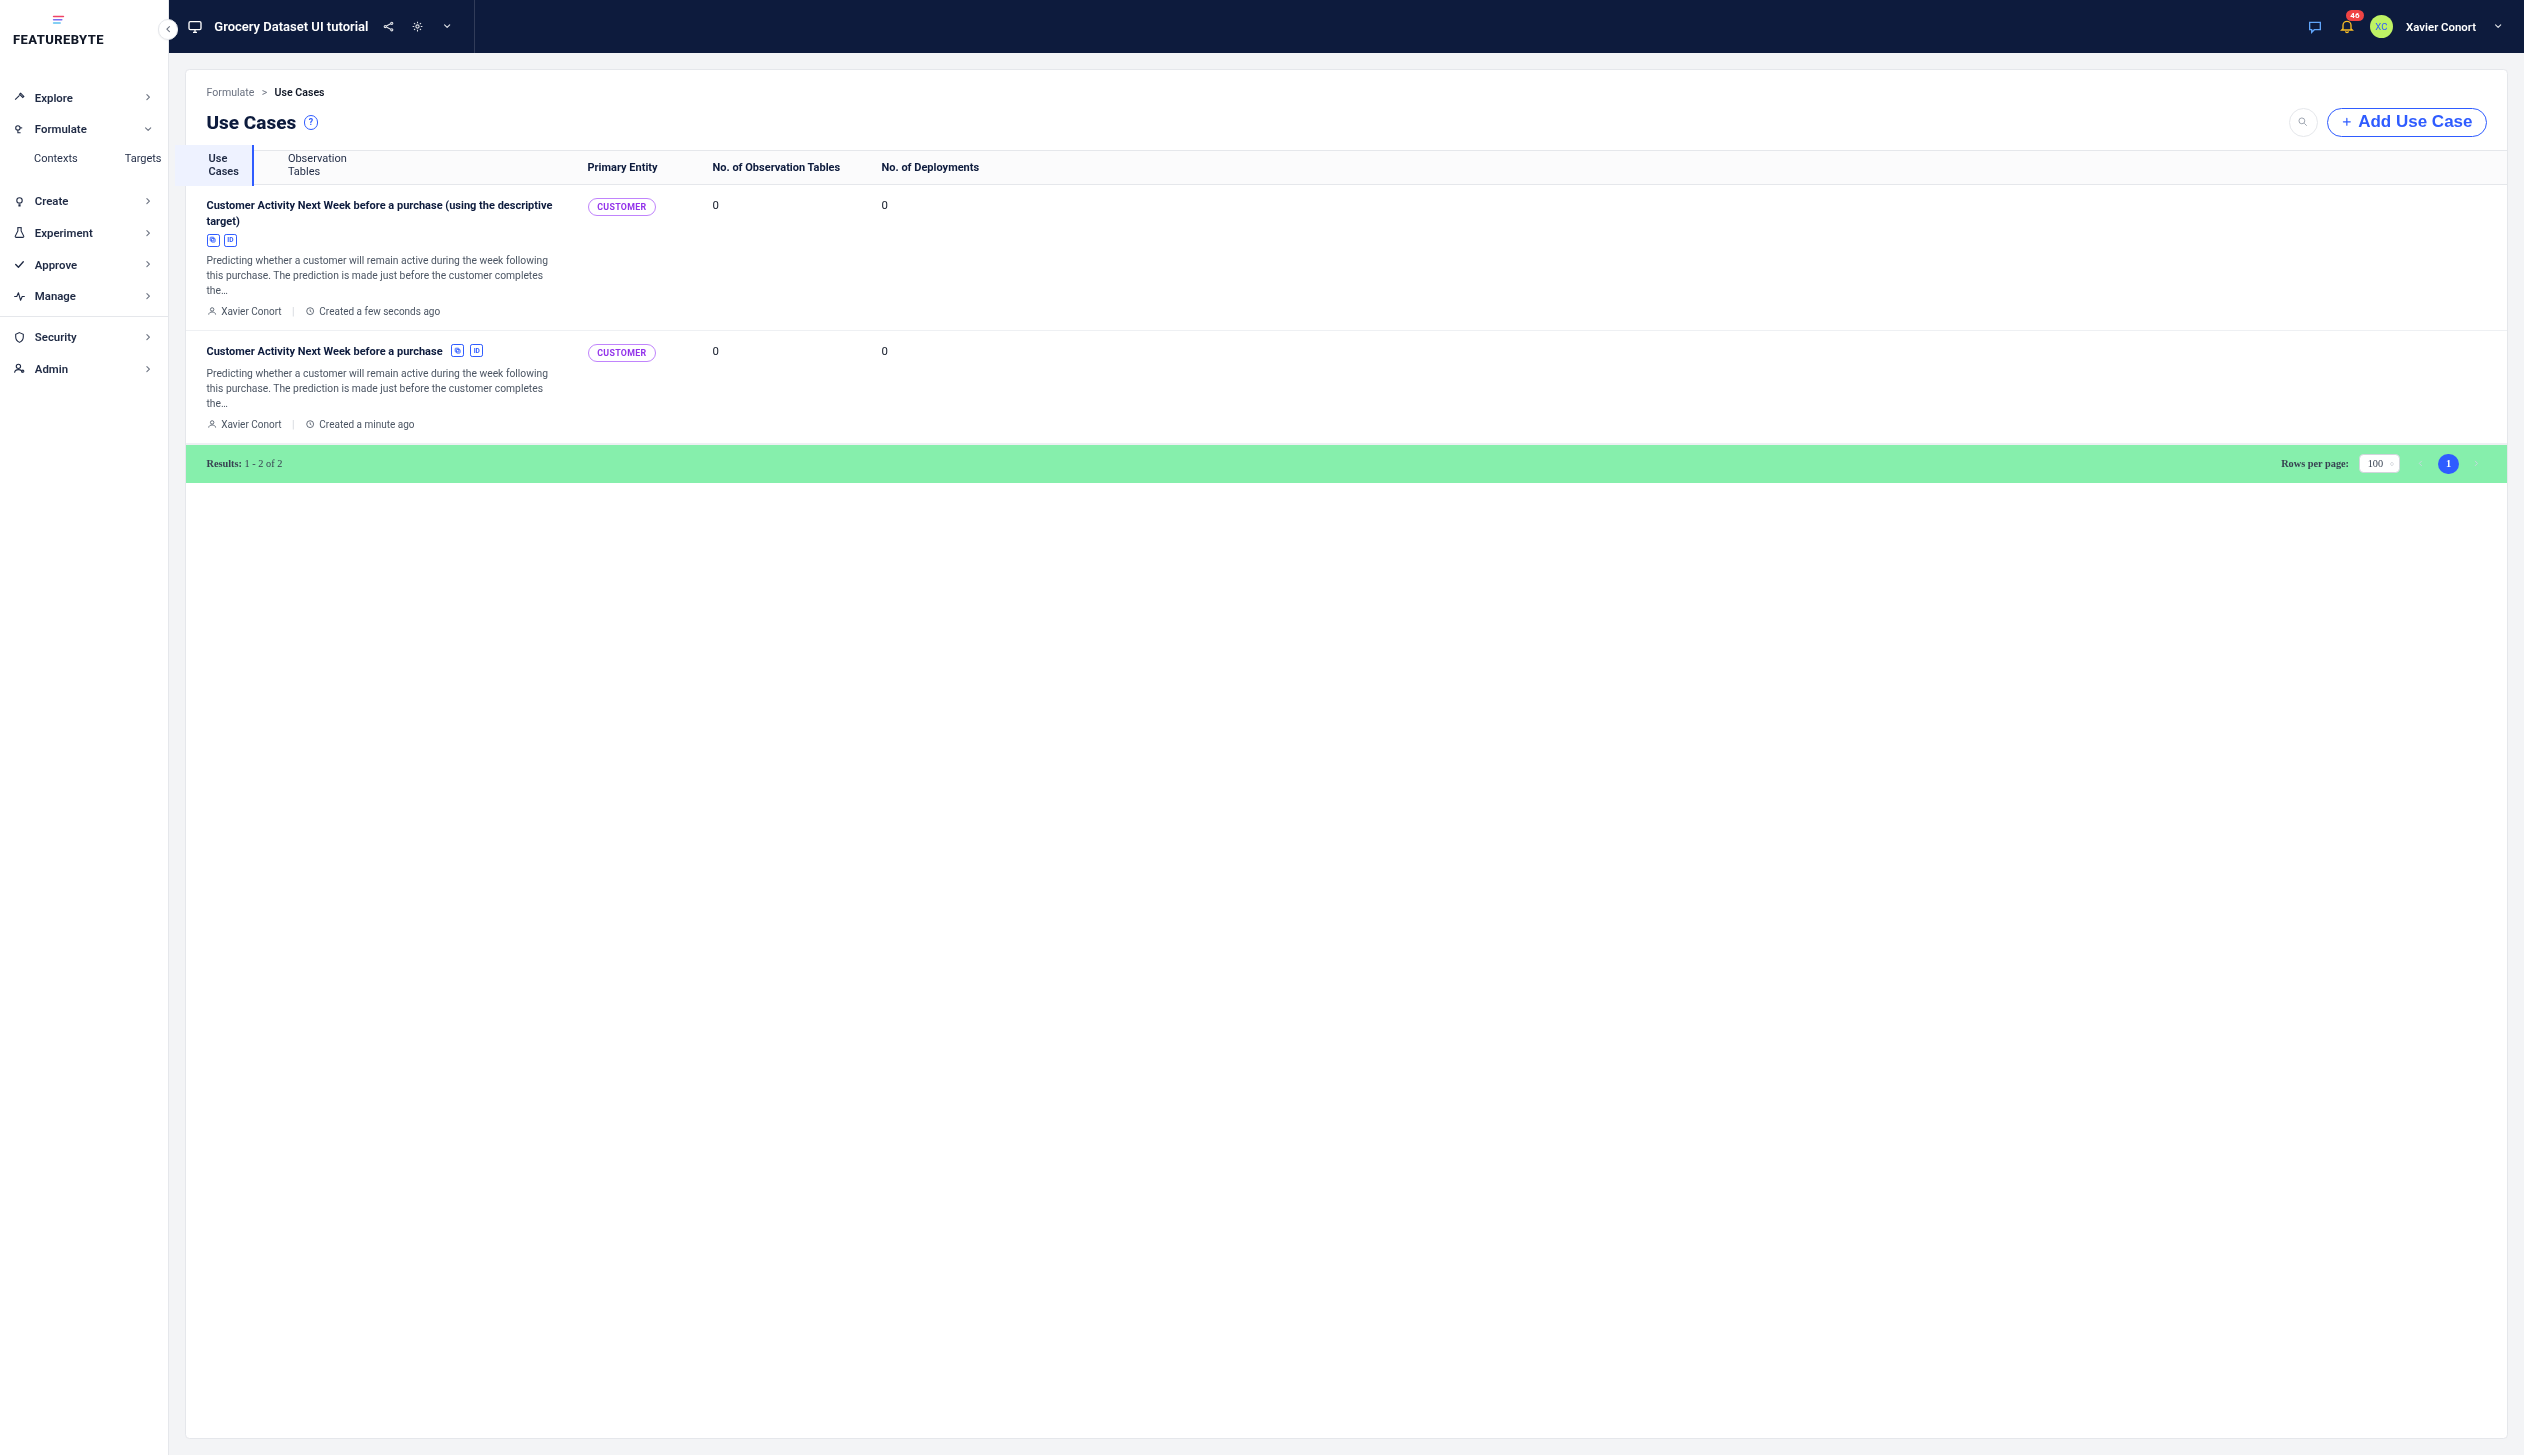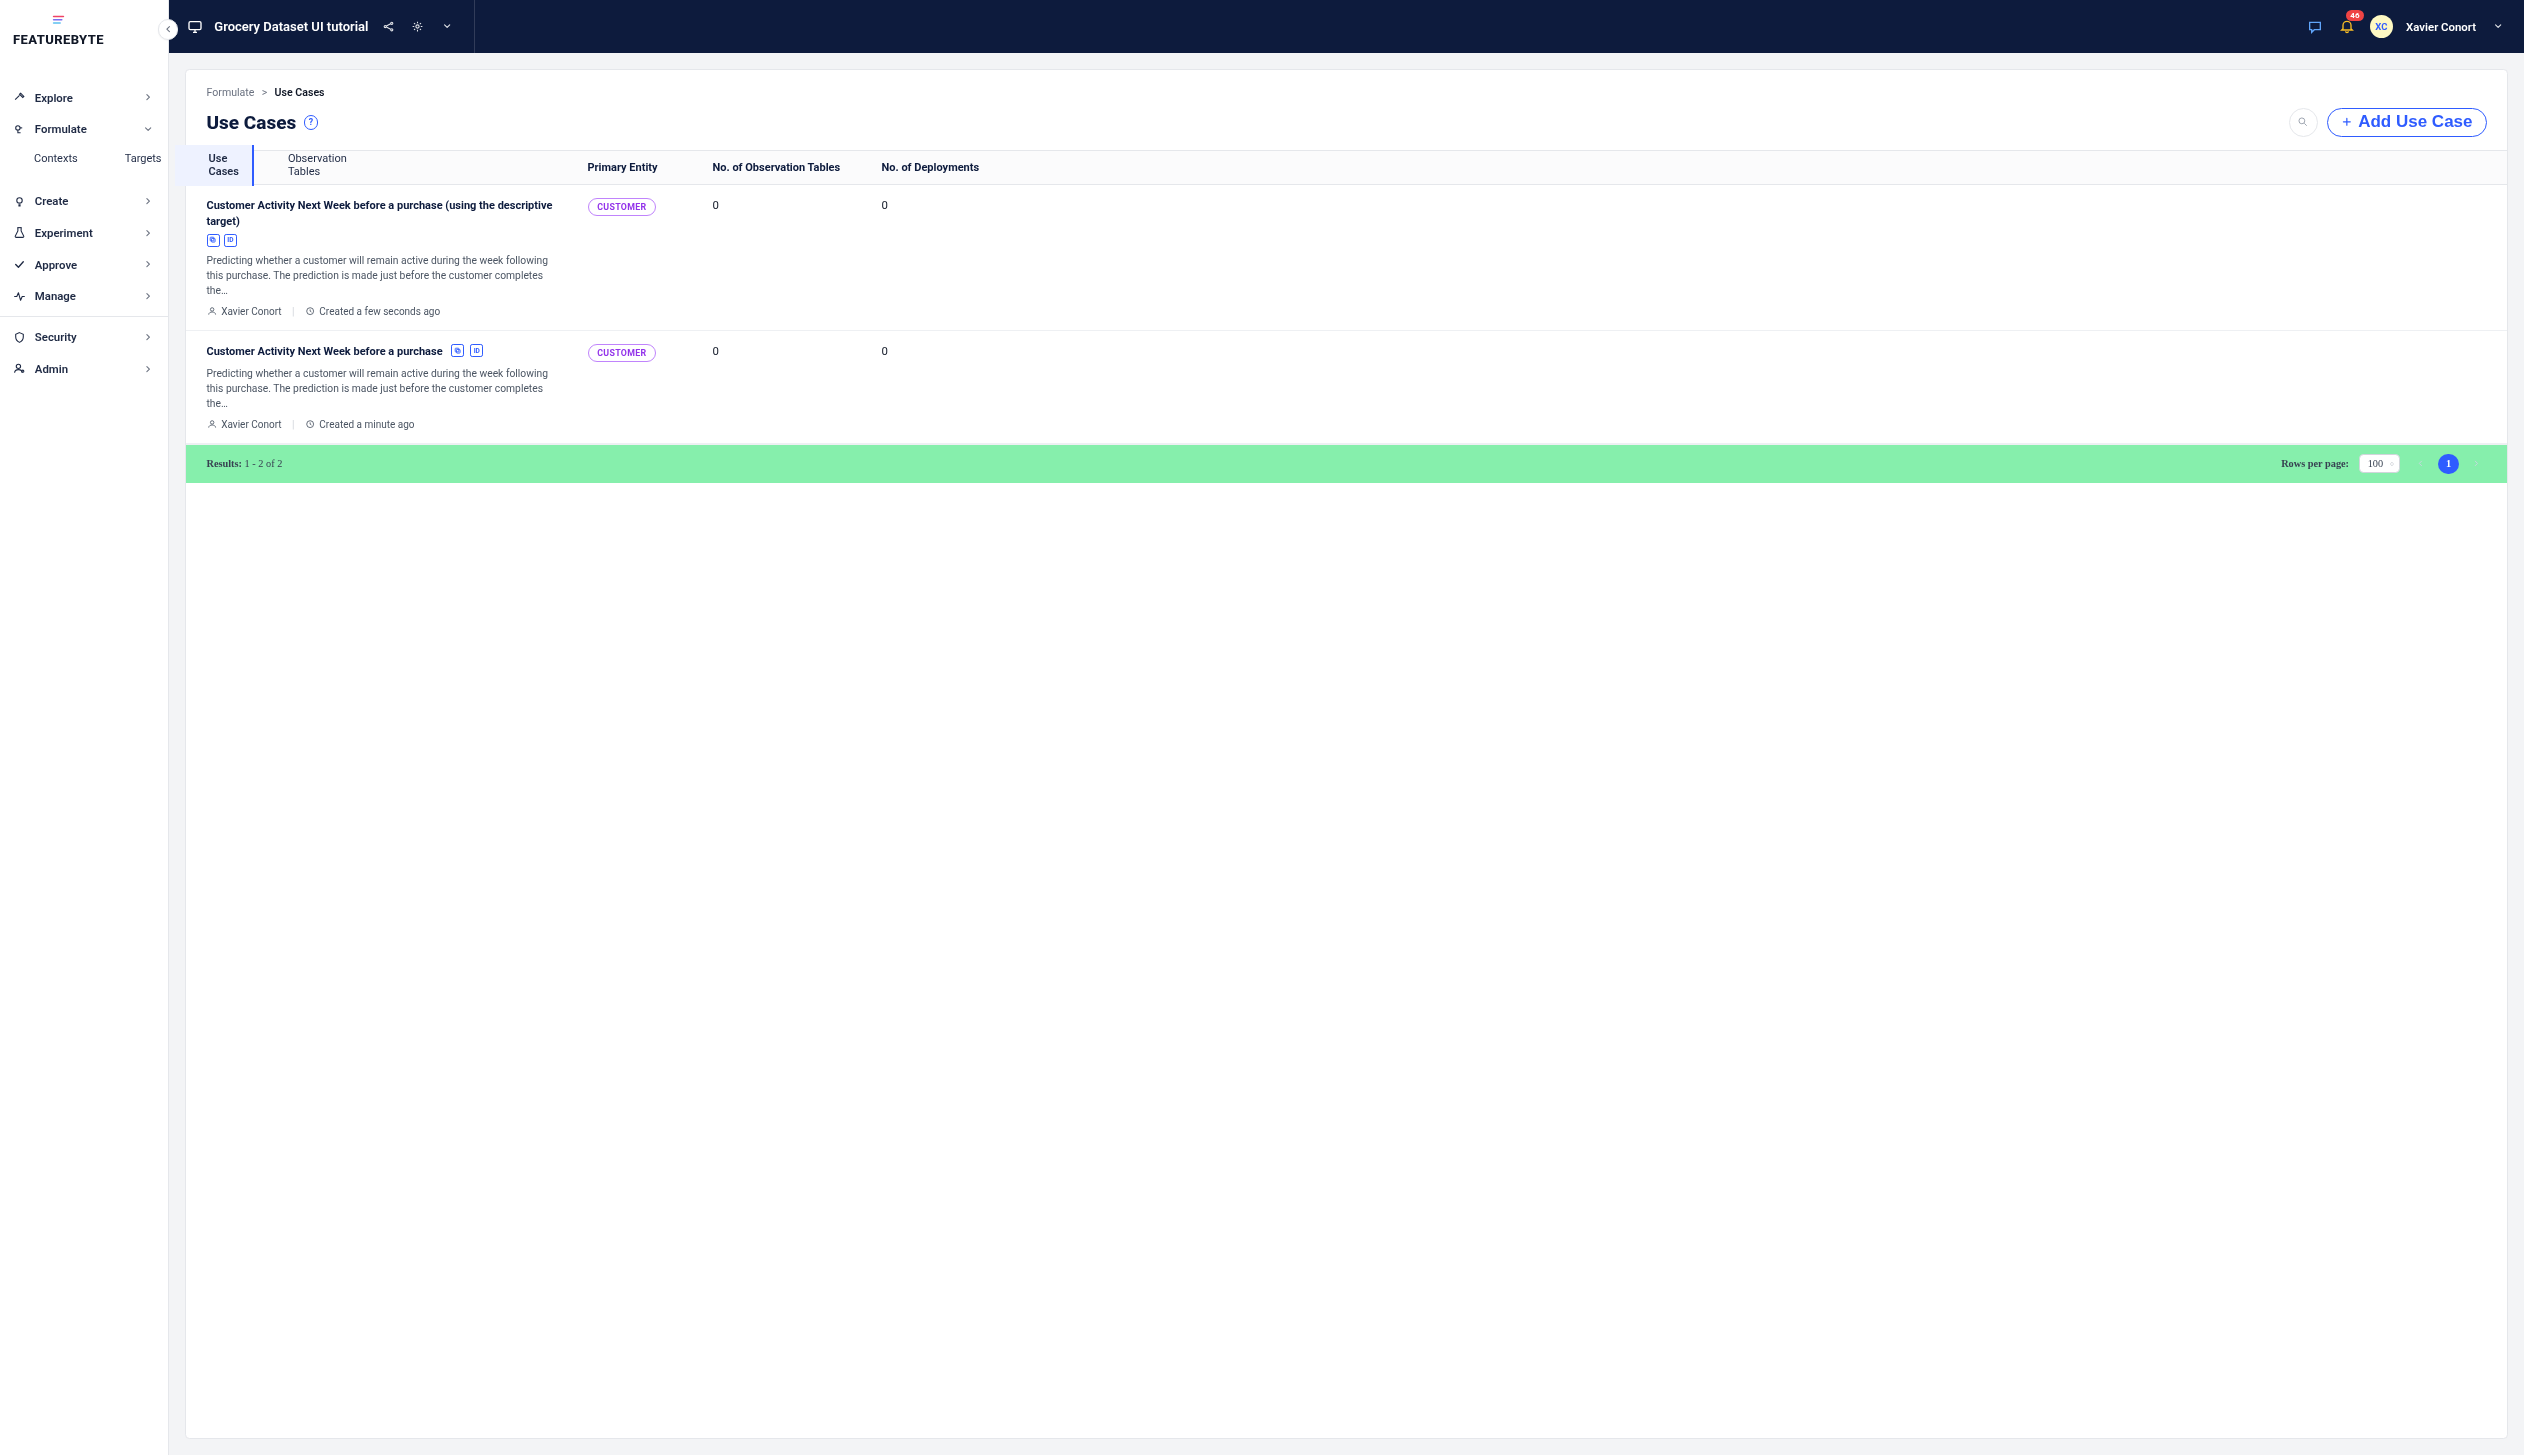--- a/index.html
+++ b/index.html
@@ -22,21 +22,21 @@
   .main { flex:1; display:flex; flex-direction:column; background:#f3f4f6; }
   .topbar { height:53px; background:#0d1b3d; color:#fff; display:flex; align-items:center; padding:0 16px; justify-content:space-between; }
   .topbar-left { display:flex; align-items:center; gap:13px; }
   .context-chip { display:flex; align-items:center; gap:10.3px; }
   .context-title { font-size:13px; font-weight:600; }
   .icon-btn { width:19px; height:19px; display:inline-flex; align-items:center; justify-content:center; cursor:pointer; color:#e5e7eb; }
   .vert-sep { width:0.7px; height:53px; background:rgba(255,255,255,0.15); margin:0 4.4px; }
   .topbar-right { display:flex; align-items:center; gap:13px; }
   .bell-wrap { position:relative; }
   .badge { position:absolute; top:-5.9px; right:-7.3px; background:#ef4444; color:#fff; border-radius:732px; font-size:8px; padding:0.7px 4.4px; font-weight:700; }
-  .avatar { width:23.5px; height:23.5px; border-radius:50%; background:#fef9c3; color:#2f5cff; display:flex; align-items:center; justify-content:center; font-weight:700; font-size:9.5px; }
+  .avatar { width:23.5px; height:23.5px; border-radius:50%; background:#bef264; color:#2f5cff; display:flex; align-items:center; justify-content:center; font-weight:400; font-size:9.5px; }
   .user-name { font-weight:600; font-size:11.4px; }
   
   .content-wrap { padding:16px; }
   .card { background:#fff; border:0.7px solid #e5e7eb; border-radius:4.4px; min-height:calc(100vh - 53px - 32px); padding:0 0 4.4px 0; }
   .breadcrumbs { padding:16px 20.5px 5.9px 20.5px; font-size:10.6px; color:#6b7280; display:flex; gap:7.3px; align-items:center; }
   .breadcrumbs .crumb.current { color:#111827; font-weight:600; }
   .page-head { display:flex; align-items:center; justify-content:space-between; padding:2.9px 20.5px 13px 20.5px; }
   .page-title { font-size:19px; font-weight:800; color:#0d1b3d; display:flex; align-items:center; gap:7.3px; }
   .help-icon { width:14.7px; height:14.7px; border:1.5px solid #2f5cff; border-radius:50%; display:inline-flex; align-items:center; justify-content:center; color:#2f5cff; font-size:8.8px; font-weight:700; }
   .page-actions { display:flex; align-items:center; gap:8.8px; }

